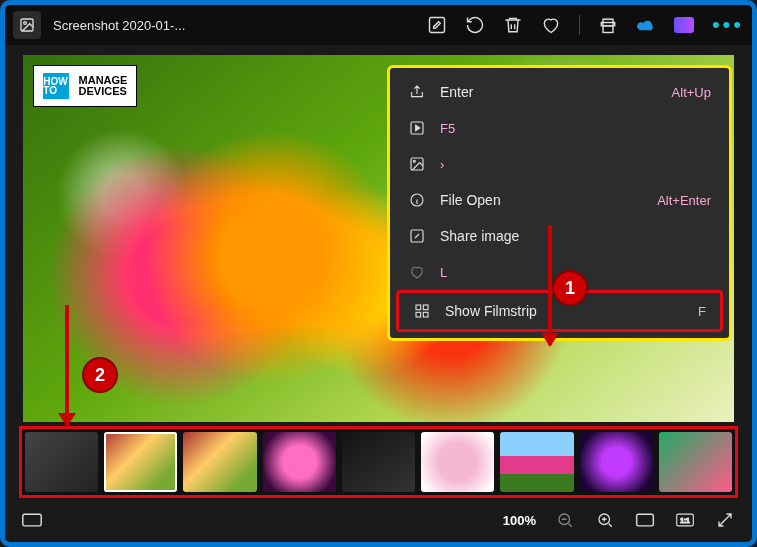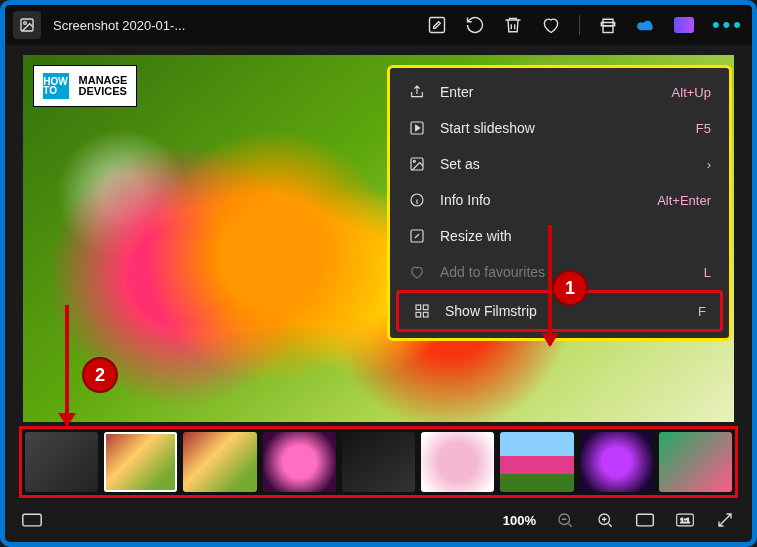--- a/index.html
+++ b/index.html
@@ -215,61 +215,58 @@
     <span class="mi-label">Enter</span>
     <span class="mi-short">Alt+Up</span>
   </div>
   <div class="menu-item">
     <span class="mi-icon">
         <svg width="16" height="16" viewBox="0 0 24 24" fill="none" stroke="#ddd" stroke-width="1.7">
           <rect x="3" y="3" width="18" height="18" rx="2"></rect>
           <path d="M10 8l6 4-6 4z" fill="#ddd"></path>
         </svg>
       </span>
-    <span class="mi-label">Start slideshow</span>
     <span class="mi-short">F5</span>
   </div>
   <div class="menu-item">
     <span class="mi-icon">
         <svg width="16" height="16" viewBox="0 0 24 24" fill="none" stroke="#ddd" stroke-width="1.7">
           <rect x="3" y="3" width="18" height="18" rx="2"></rect>
           <circle cx="8" cy="8" r="1.5"></circle>
           <path d="M21 15l-5-5L5 21"></path>
         </svg>
       </span>
-    <span class="mi-label">Set as</span>
     <span class="mi-short">›</span>
   </div>
   <div class="menu-item">
     <span class="mi-icon">
         <svg width="16" height="16" viewBox="0 0 24 24" fill="none" stroke="#ddd" stroke-width="1.7">
           <circle cx="12" cy="12" r="9"></circle>
           <path d="M12 8h.01M11 12h1v5h1"></path>
         </svg>
       </span>
-    <span class="mi-label">Info Info</span>
+    <span class="mi-label">File Open</span>
     <span class="mi-short">Alt+Enter</span>
   </div>
   <div class="menu-item">
     <span class="mi-icon">
         <svg width="16" height="16" viewBox="0 0 24 24" fill="none" stroke="#ddd" stroke-width="1.7">
           <rect x="3" y="3" width="18" height="18" rx="2"></rect>
           <path d="M9 15l6-6M9 9h0M15 15h0"></path>
         </svg>
       </span>
-    <span class="mi-label">Resize with</span>
+    <span class="mi-label">Share image</span>
     <span class="mi-short"></span>
   </div>
   <div class="menu-item disabled">
     <span class="mi-icon">
         <svg width="16" height="16" viewBox="0 0 24 24" fill="none" stroke="#7a7a7a" stroke-width="1.7">
           <path d="M12 21s-8-5-8-11a5 5 0 0 1 8-4 5 5 0 0 1 8 4c0 6-8 11-8 11z"></path>
         </svg>
       </span>
-    <span class="mi-label">Add to favourites</span>
     <span class="mi-short">L</span>
   </div>
   <div class="menu-item highlight">
     <span class="mi-icon">
         <svg width="16" height="16" viewBox="0 0 24 24" fill="none" stroke="#ddd" stroke-width="1.7">
           <rect x="3" y="3" width="7" height="7"></rect>
           <rect x="14" y="3" width="7" height="7"></rect>
           <rect x="3" y="14" width="7" height="7"></rect>
           <rect x="14" y="14" width="7" height="7"></rect>
         </svg>

